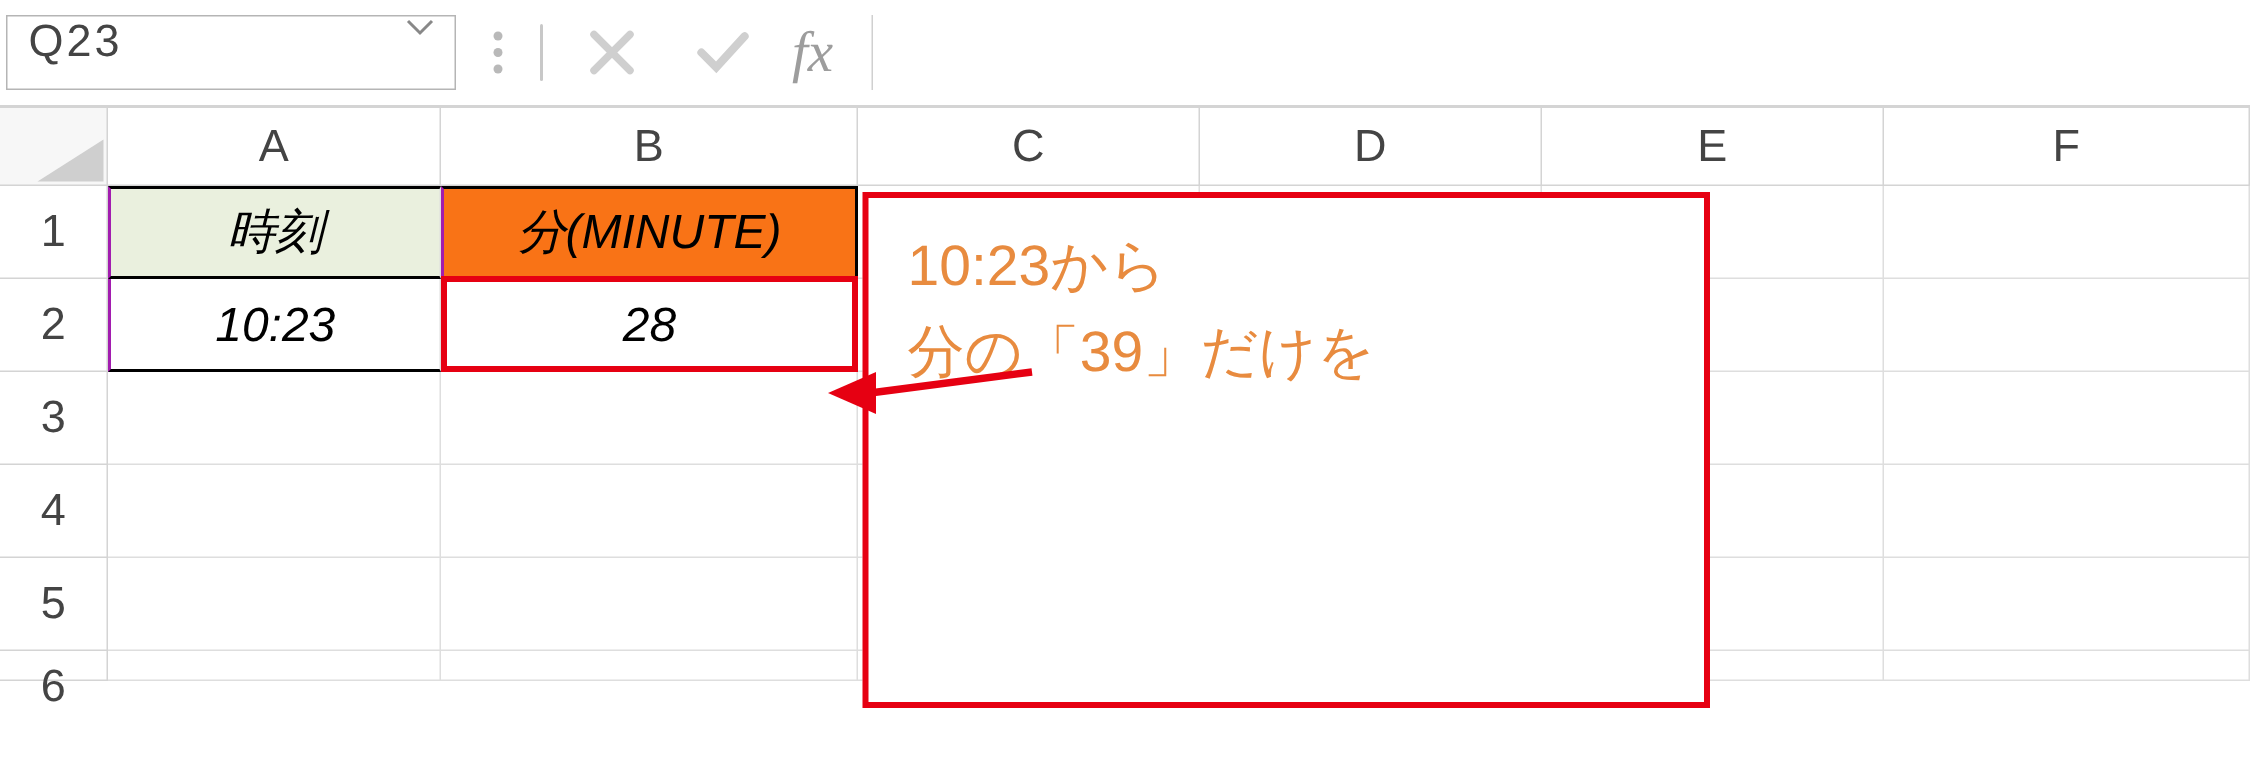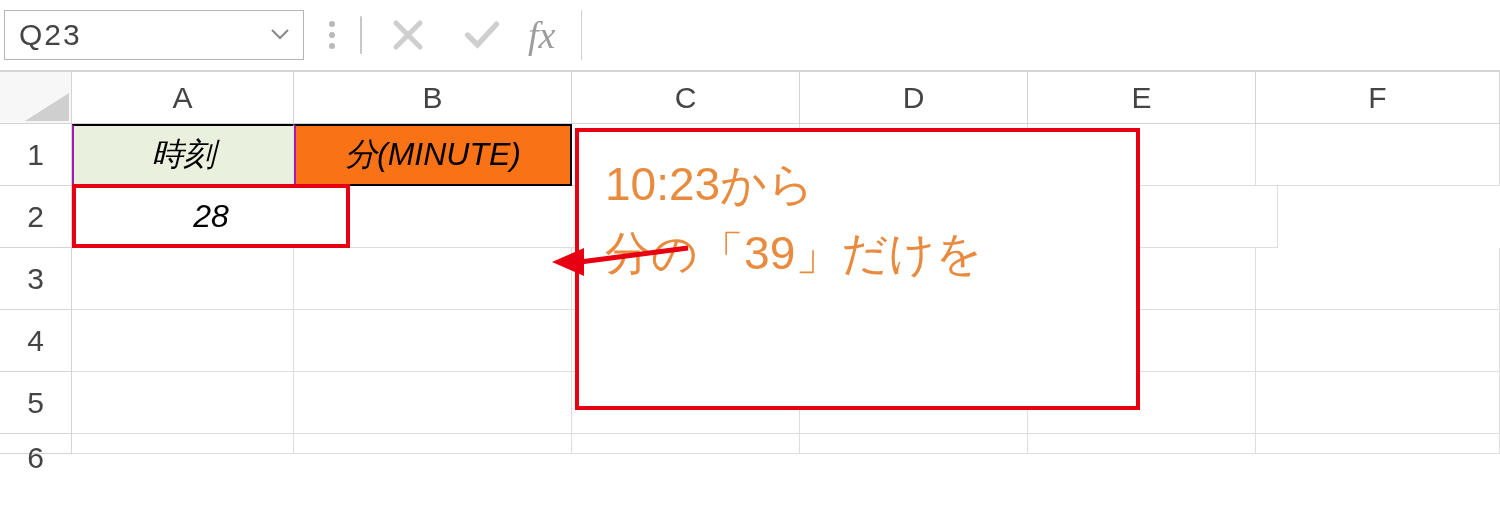--- a/index.html
+++ b/index.html
@@ -21,21 +21,21 @@
     padding: 8px 4px;
     border-bottom: 2px solid #d4d4d4;
     gap: 18px;
   }
   .name-box {
     width: 300px;
     height: 50px;
     border: 1px solid #b5b5b5;
     background: #fff;
     display: flex;
-    align-items: center;
+    align-items: flex-start;
     padding: 0 14px;
     font-family: "Arial", sans-serif;
     font-size: 30px;
     letter-spacing: 2px;
     color: #444;
     position: relative;
   }
   .name-box-dd {
     color: #888;
     font-size: 14px;
@@ -174,25 +174,25 @@
     pointer-events: none;
     top: -2px; left: -2px; right: -2px; bottom: -2px;
   }
 
   
   .callout {
     position: absolute;
     top: 128px;
     left: 575px;
     width: 565px;
-    height: 282px;
+    height: 344px;
     border: 4px solid #e60012;
     background: #fff;
     padding: 18px 26px;
-    font-size: 46px;
+    font-size: 38px;
     line-height: 1.5;
     color: #e88b3f;
     font-family: "Meiryo", "Hiragino Kaku Gothic Pro", sans-serif;
   }
 </style>
 </head>
 <body>
 
 <div class="formula-bar" data-interactable="false">
   <div class="name-box" data-interactable="true">
@@ -262,20 +262,23 @@
     <div class="cell cC" data-interactable="true"></div>
     <div class="cell cD" data-interactable="true"></div>
     <div class="cell cE" data-interactable="true"></div>
     <div class="cell cF" data-interactable="true"></div>
   </div>
 
   <div class="row" data-interactable="false">
     <div class="row-h" data-interactable="true">
         <span data-interactable="false">2</span>
       </div>
+    <div class="cell cA data-border-left data-border-bottom" data-interactable="true">
+        <span data-interactable="false">10:23</span>
+      </div>
     <div class="cell cB data-border-left data-border-right data-border-bottom" data-interactable="true" style="position:relative;">
       <span data-interactable="false">28</span>
       <div class="red-box" data-interactable="false"></div>
     </div>
     <div class="cell cC" data-interactable="true"></div>
     <div class="cell cD" data-interactable="true"></div>
     <div class="cell cE" data-interactable="true"></div>
     <div class="cell cF" data-interactable="true"></div>
   </div>
 

